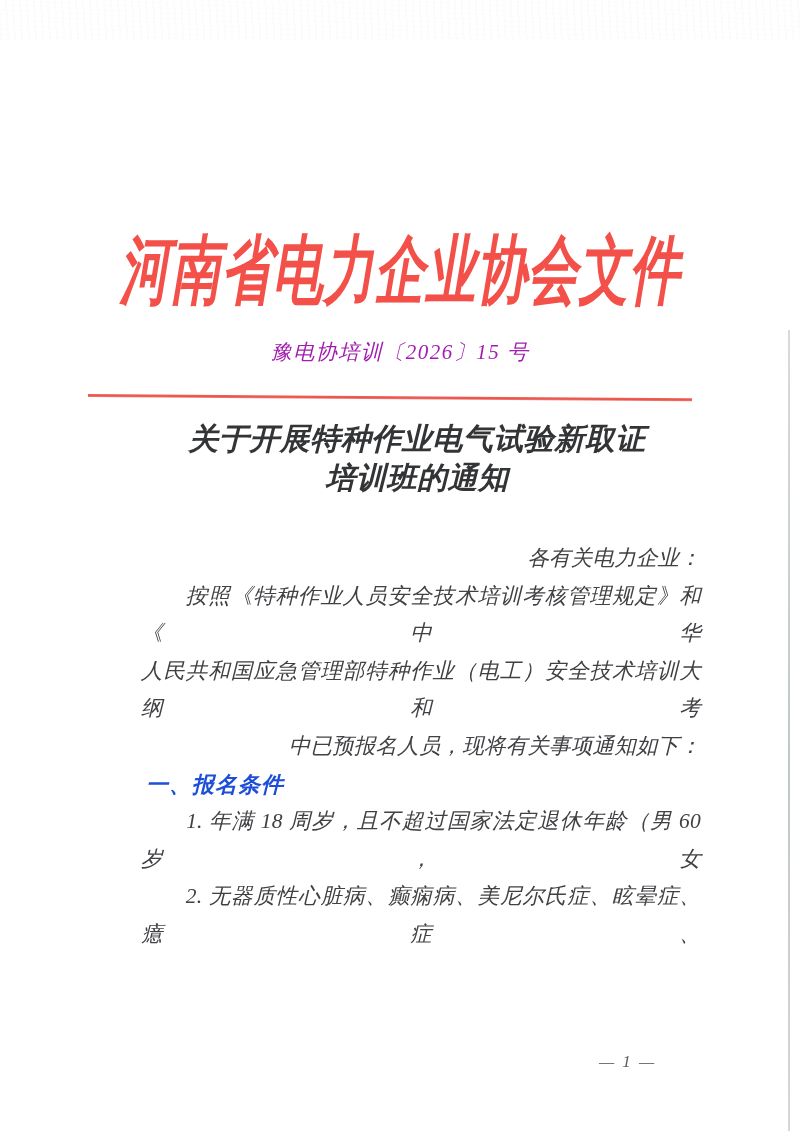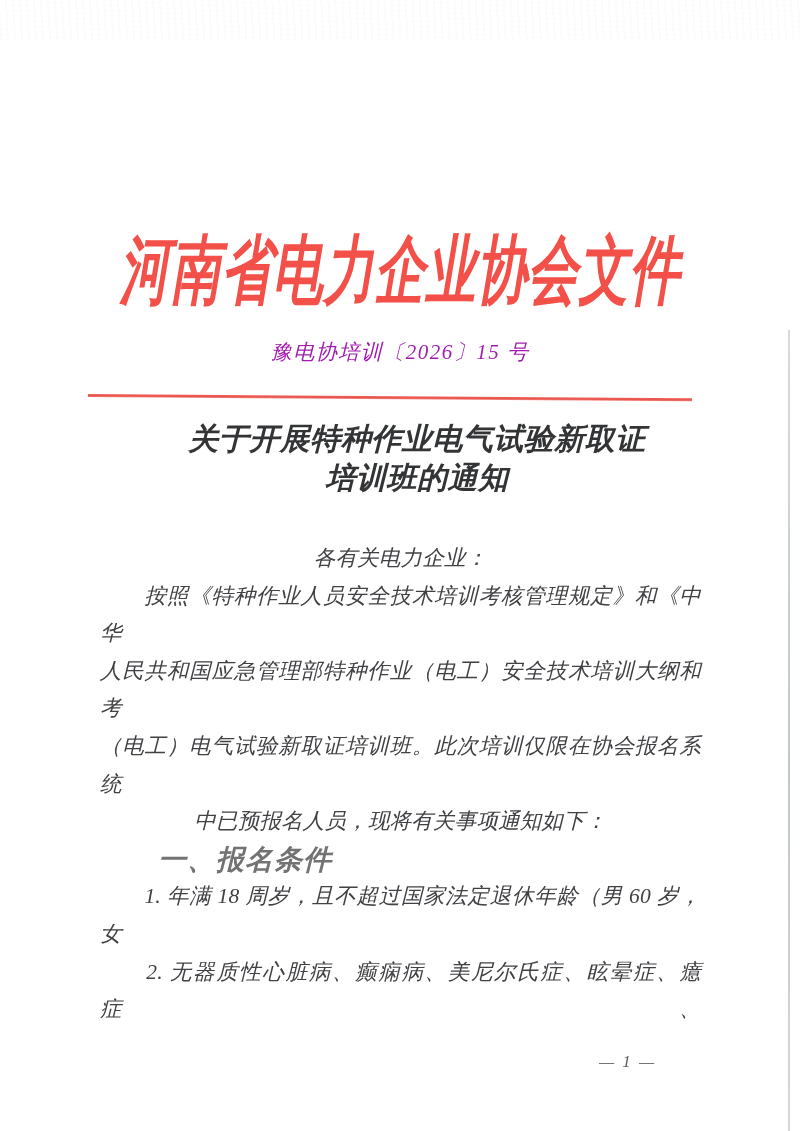--- a/index.html
+++ b/index.html
@@ -68,28 +68,28 @@
   }
   .body-flow {
     position: absolute;
     top: 540px; left: 100px;
     width: 601px;
     font-size: 21.5px;
     line-height: 37.6px;
     color: #404144;
     letter-spacing: 0.2px;
   }
-  .tline { text-align: center; }
-  .tline.just { text-align: justify; text-align-last: justify; }
+  .tline { text-align: right; }
+  .tline.just { text-align: justify; text-align-last: justify; margin-left: 41px; }
   .section-heading {
     font-family: "Liberation Sans", "DejaVu Sans", sans-serif;
     font-weight: 600;
-    font-size: 28px;
+    font-size: 22px;
     letter-spacing: 1px;
-    color: #737373;
+    color: #1d4ed8;
   }
   .page-number {
     position: absolute;
     top: 1052px; left: 560px;
     width: 135px;
     text-align: center;
     font-size: 17px;
     letter-spacing: 2px;
     color: #5c5d5f;
   }
@@ -119,21 +119,20 @@
     <div>培训班的通知</div>
   </div>
 
   <div class="body-flow">
     <div>
         <div class="tline">各有关电力企业：</div>
       </div>
     <div>
         <div class="tline just">　　按照《特种作业人员安全技术培训考核管理规定》和《中华</div>
         <div class="tline just">人民共和国应急管理部特种作业（电工）安全技术培训大纲和考</div>
-        <div class="tline just">（电工）电气试验新取证培训班。此次培训仅限在协会报名系统</div>
         <div class="tline">中已预报名人员，现将有关事项通知如下：</div>
       </div>
     <div class="section-heading">　　一、报名条件</div>
     <div>
         <div class="tline just">　　1. 年满 18 周岁，且不超过国家法定退休年龄（男 60 岁，女</div>
       </div>
     <div>
         <div class="tline just">　　2. 无器质性心脏病、癫痫病、美尼尔氏症、眩晕症、癔症、</div>
       </div>
   </div>

